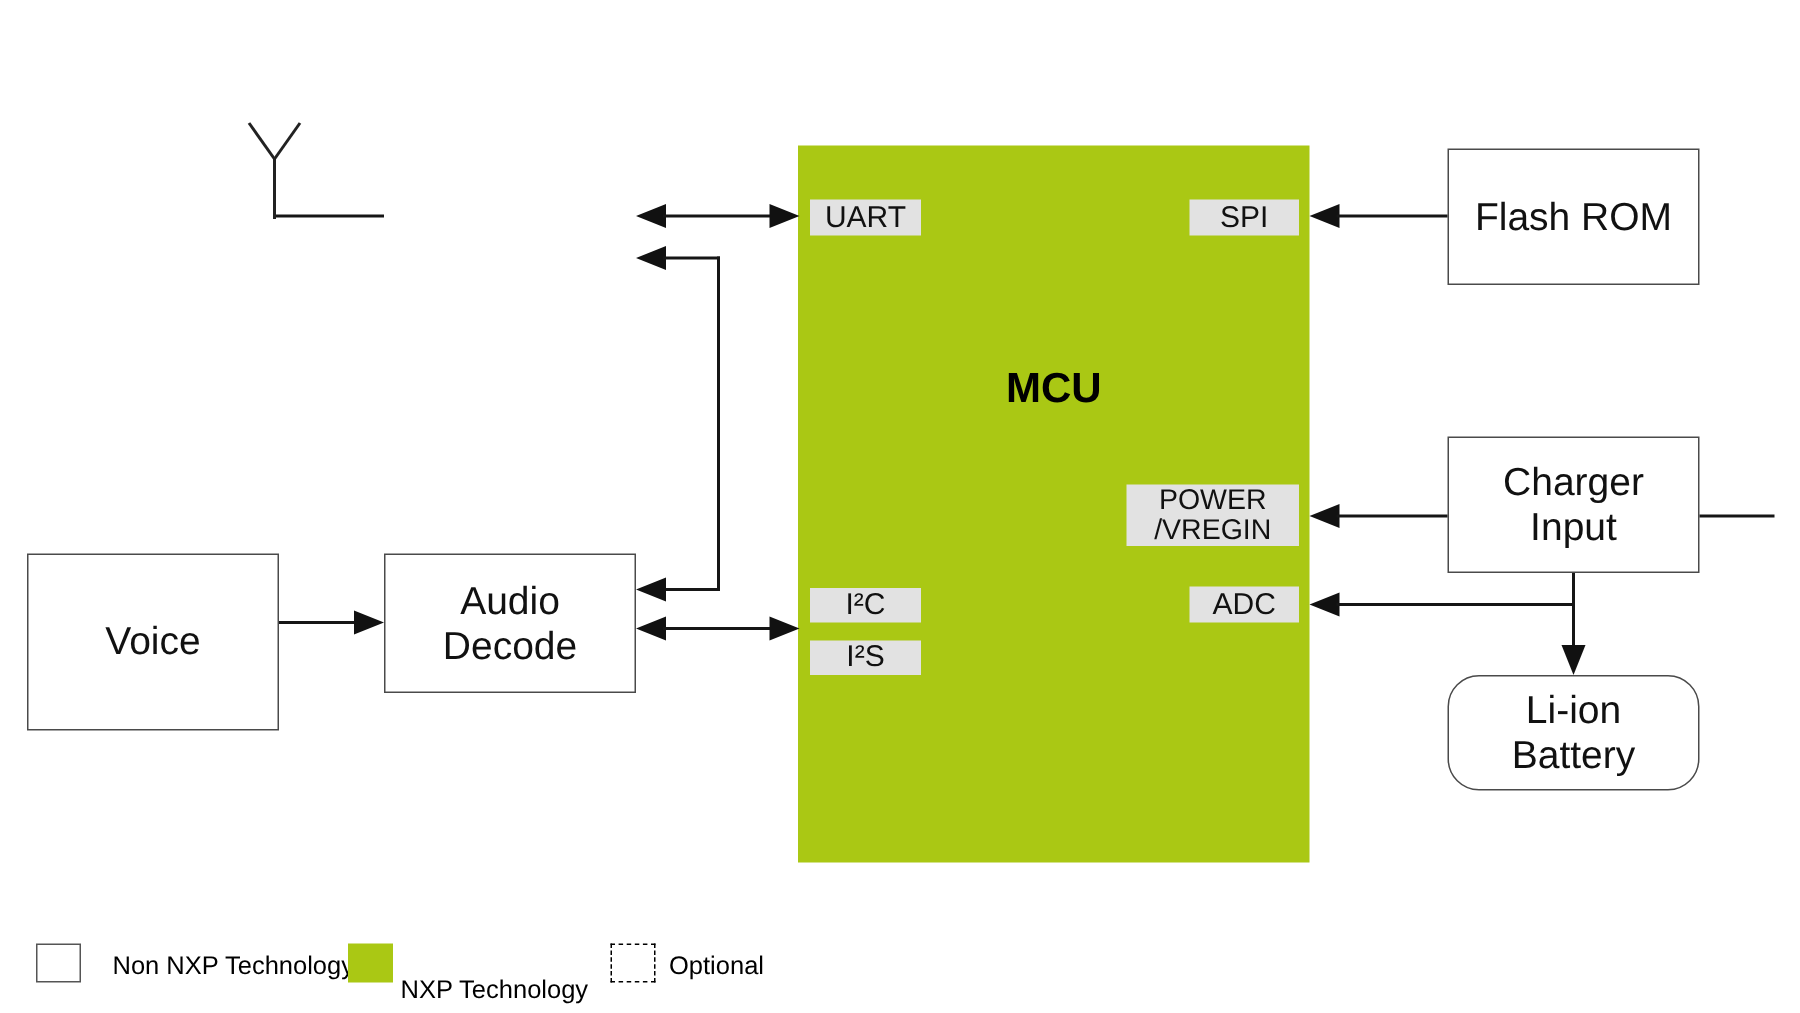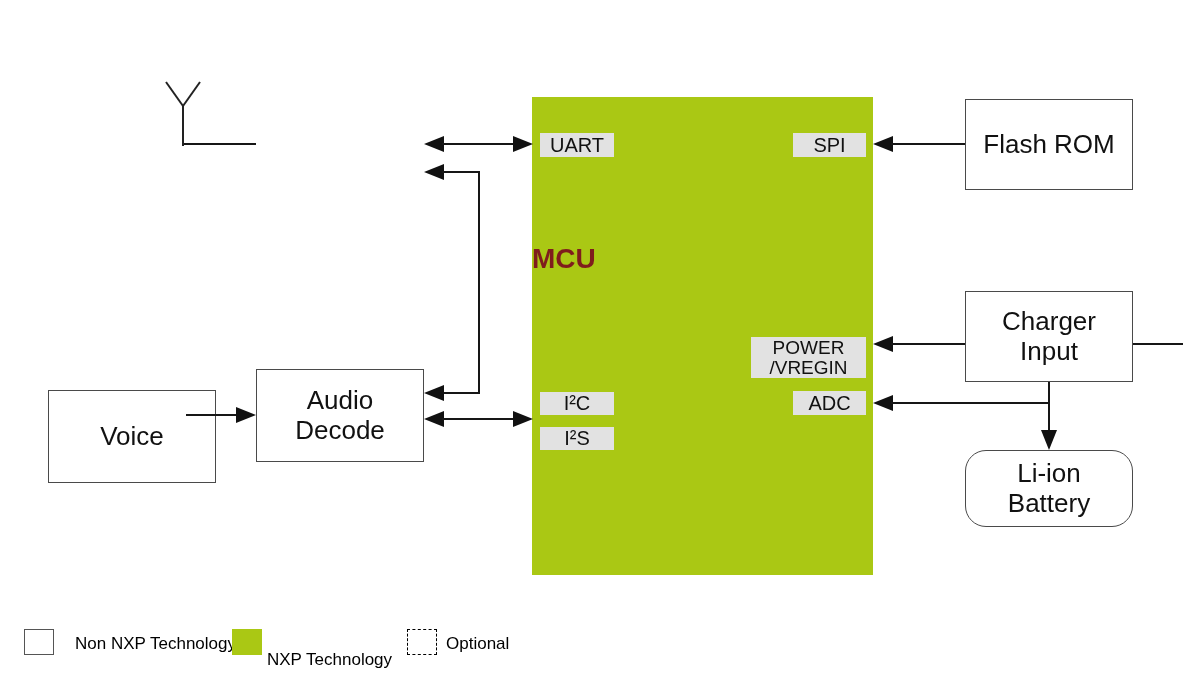--- a/index.html
+++ b/index.html
@@ -27,23 +27,24 @@
   }
   .gblock {
     position: absolute;
     background: #AAC814;
     box-sizing: border-box;
   }
   .mcu-label {
     position: absolute;
     left: 0; right: 0;
     top: 146px;
+    text-align: center;
     font-size: 28px;
     font-weight: bold;
-    color: #7f1d1d;
+    color: #000000;
   }
   .port {
     position: absolute;
     background: #E2E2E2;
     color: #111;
     display: flex;
     flex-direction: column;
     align-items: center;
     justify-content: center;
     text-align: center;
@@ -94,21 +95,21 @@
 <div id="canvas">
 
   <svg class="antenna" style="left:158px; top:80px;" width="50" height="66" viewBox="0 0 50 66">
     <line x1="25" y1="26" x2="25" y2="66" stroke="#222" stroke-width="2"></line>
     <line x1="25" y1="26" x2="8" y2="2" stroke="#222" stroke-width="2"></line>
     <line x1="25" y1="26" x2="42" y2="2" stroke="#222" stroke-width="2"></line>
   </svg>
   <div class="hline" style="left:184px; top:143px; width:72px;"></div>
 
 
-  <div class="block" style="left:18px; top:390px; width:168px; height:93px;margin-left:30px;">
+  <div class="block" style="left:18px; top:369px; width:168px; height:118px;">
     <span>Voice</span>
   </div>
 
   <div class="block" style="left:965px; top:99px; width:168px; height:91px;">
     <span>Flash ROM</span>
   </div>
 
   <div class="block" style="left:256px; top:369px; width:168px; height:93px;">
     <span>Audio</span>
     <span>Decode</span>
@@ -127,21 +128,21 @@
   <div class="gblock" style="left:532px; top:97px; width:341px; height:478px;">
     <div class="mcu-label">MCU</div>
   </div>
 
   <div class="port" style="left:540px; top:133px; width:74px; height:24px;">
     <span>UART</span>
   </div>
   <div class="port" style="left:793px; top:133px; width:73px; height:24px;">
     <span>SPI</span>
   </div>
-  <div class="port small2" style="left:751px; top:337px; width:115px; height:41px;">
+  <div class="port small2" style="left:751px; top:323px; width:115px; height:41px;">
     <span>POWER</span>
     <span>/VREGIN</span>
   </div>
   <div class="port" style="left:793px; top:391px; width:73px; height:24px;">
     <span>ADC</span>
   </div>
   <div class="port" style="left:540px; top:392px; width:74px; height:23px;">
     <span>I²C</span>
   </div>
   <div class="port" style="left:540px; top:427px; width:74px; height:23px;">

